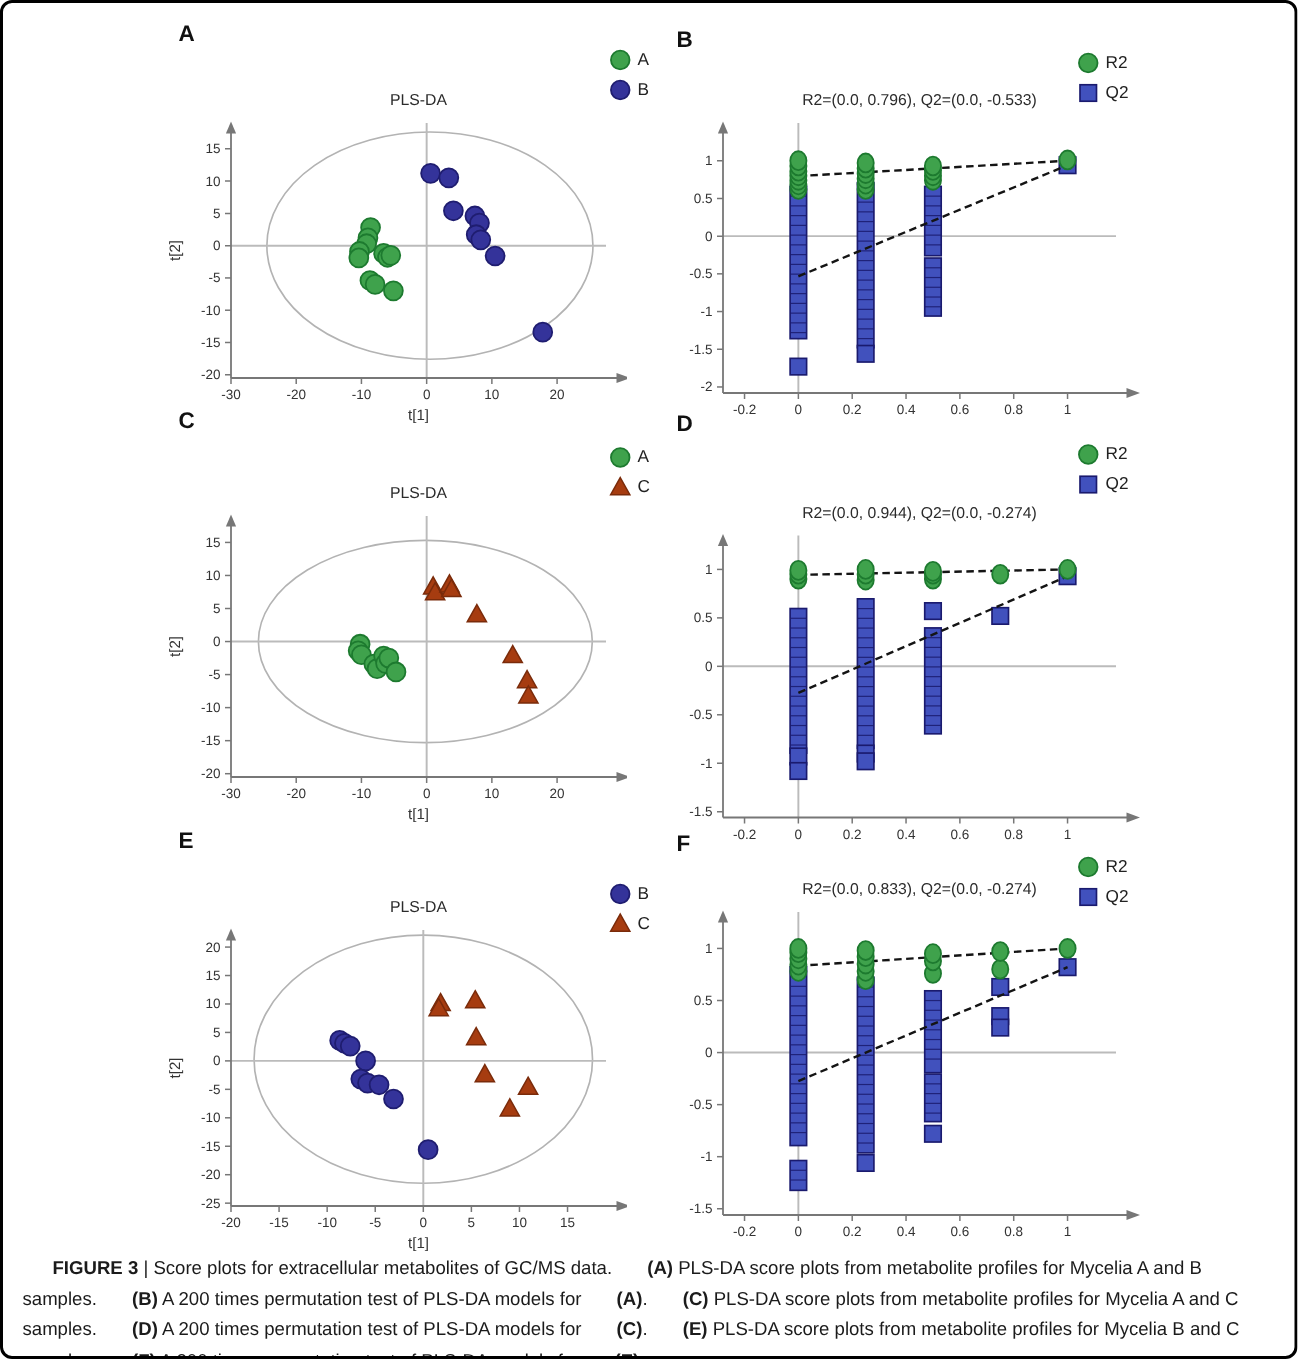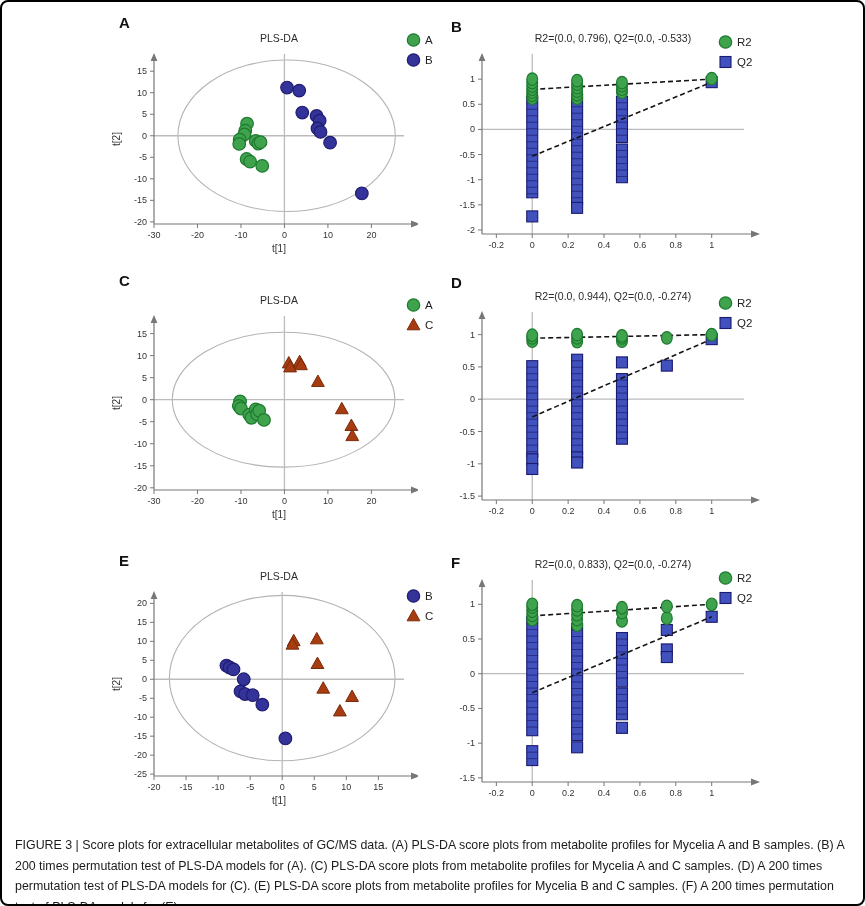--- a/index.html
+++ b/index.html
@@ -1,27 +1,27 @@
 <!DOCTYPE html>
 <html><head>
 <meta charset="utf-8">
 <style>
   html,body{margin:0;padding:0;background:#ffffff;}
   body{width:865px;height:906px;position:relative;font-family:"Liberation Sans",sans-serif;}
   .figure{position:absolute;left:0;top:0;width:865px;height:906px;box-sizing:border-box;
           border:2px solid #000;border-radius:8px;background:#fff;overflow:hidden;}
   .panel{position:absolute;width:460px;height:258px;}
   .plabel{position:absolute;font-size:15px;font-weight:bold;color:#111;letter-spacing:.5px;}
-  .chart-host{position:absolute;}
+  .chart-host{position:absolute;margin-top:28px;}
   .legend{position:absolute;display:flex;flex-direction:column;gap:5px;}
   .leg-row{display:flex;align-items:center;gap:4px;height:15px;}
   .leg-text{font-size:11.5px;color:#222;}
   .caption{position:absolute;left:13px;top:833px;width:838px;margin:0;
            font-size:12.4px;line-height:1.66;color:#1b1b1b;}
-  .caption b{font-weight:normal;}
+  .caption b{font-weight:bold;margin-left:20px;}
   svg text{font-family:"Liberation Sans",sans-serif;}
 </style>
 </head>
 <body>
 
 <div class="figure">
 
   <section class="panel" id="panel-0" style="left: 98px; top: 8px;">
     <span class="plabel" style="left: 19px; top: 4px;">A</span>
     <div class="chart-host" style="left: 8px; top: 18px;"><svg width="310" height="232">
@@ -306,21 +306,21 @@
           <svg width="15" height="15">
             <path d="M 7.5 1.4000000000000004 L 13.9 12.8 L 1.0999999999999996 12.8 Z" fill="#a63c10" stroke="#7a2b0a" stroke-width="1"></path>
           </svg>
           <span class="leg-text">C</span>
         </div>
       </div>
   </section>
 
   <section class="panel" id="panel-3" style="left: 442px; top: 266px;">
     <span class="plabel" style="left: 7px; top: 6px;">D</span>
-    <div class="chart-host" style="left: 0px; top: 20px;"><svg width="330" height="238">
+    <div class="chart-host" style="left: 0px; top: 37px;"><svg width="330" height="238">
           <text x="169" y="12" font-size="10.5" text-anchor="middle" fill="#2b2b2b">R2=(0.0, 0.944), Q2=(0.0, -0.274)</text>
           <line x1="38" y1="111.21649484536083" x2="300" y2="111.21649484536083" stroke="#bbbbbb" stroke-width="1.3"></line>
           <line x1="88.24657534246576" y1="24" x2="88.24657534246576" y2="212" stroke="#bbbbbb" stroke-width="1.3"></line>
           <line x1="38" y1="212" x2="38" y2="30" stroke="#777777" stroke-width="1.2"></line>
           <line x1="38" y1="212" x2="308" y2="212" stroke="#777777" stroke-width="1.2"></line>
           <path d="M 38 23 L 34.6 31 L 41.4 31 Z" fill="#777777"></path>
           <path d="M 316 212 L 307 208.6 L 307 215.4 Z" fill="#777777"></path>
           <line x1="52.35616438356165" y1="212" x2="52.35616438356165" y2="216" stroke="#777777" stroke-width="1"></line>
           <text x="52.35616438356165" y="226" font-size="9" text-anchor="middle" fill="#333333">-0.2</text>
           <line x1="88.24657534246576" y1="212" x2="88.24657534246576" y2="216" stroke="#777777" stroke-width="1"></line>

